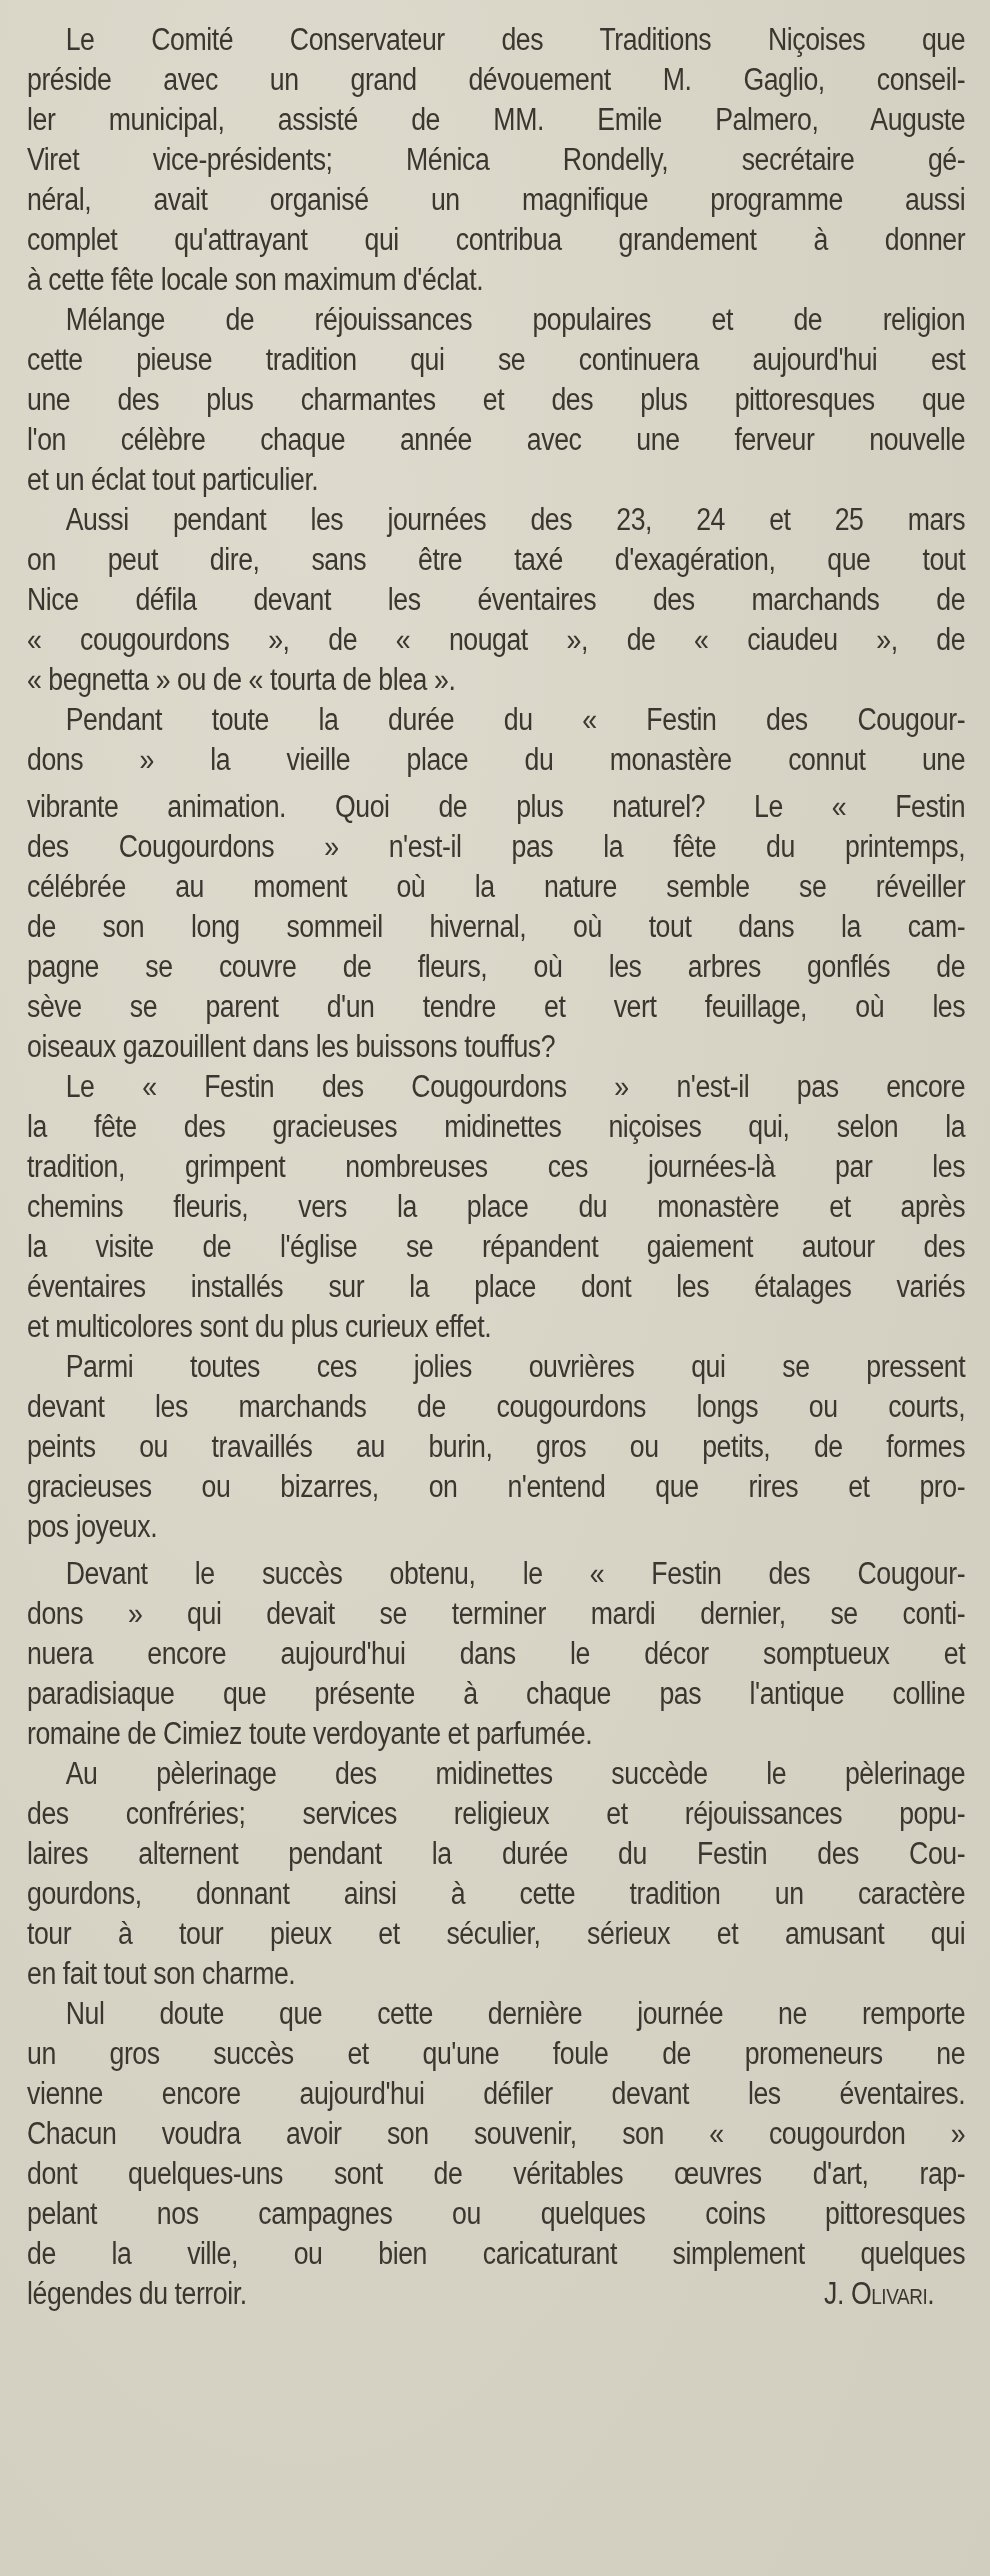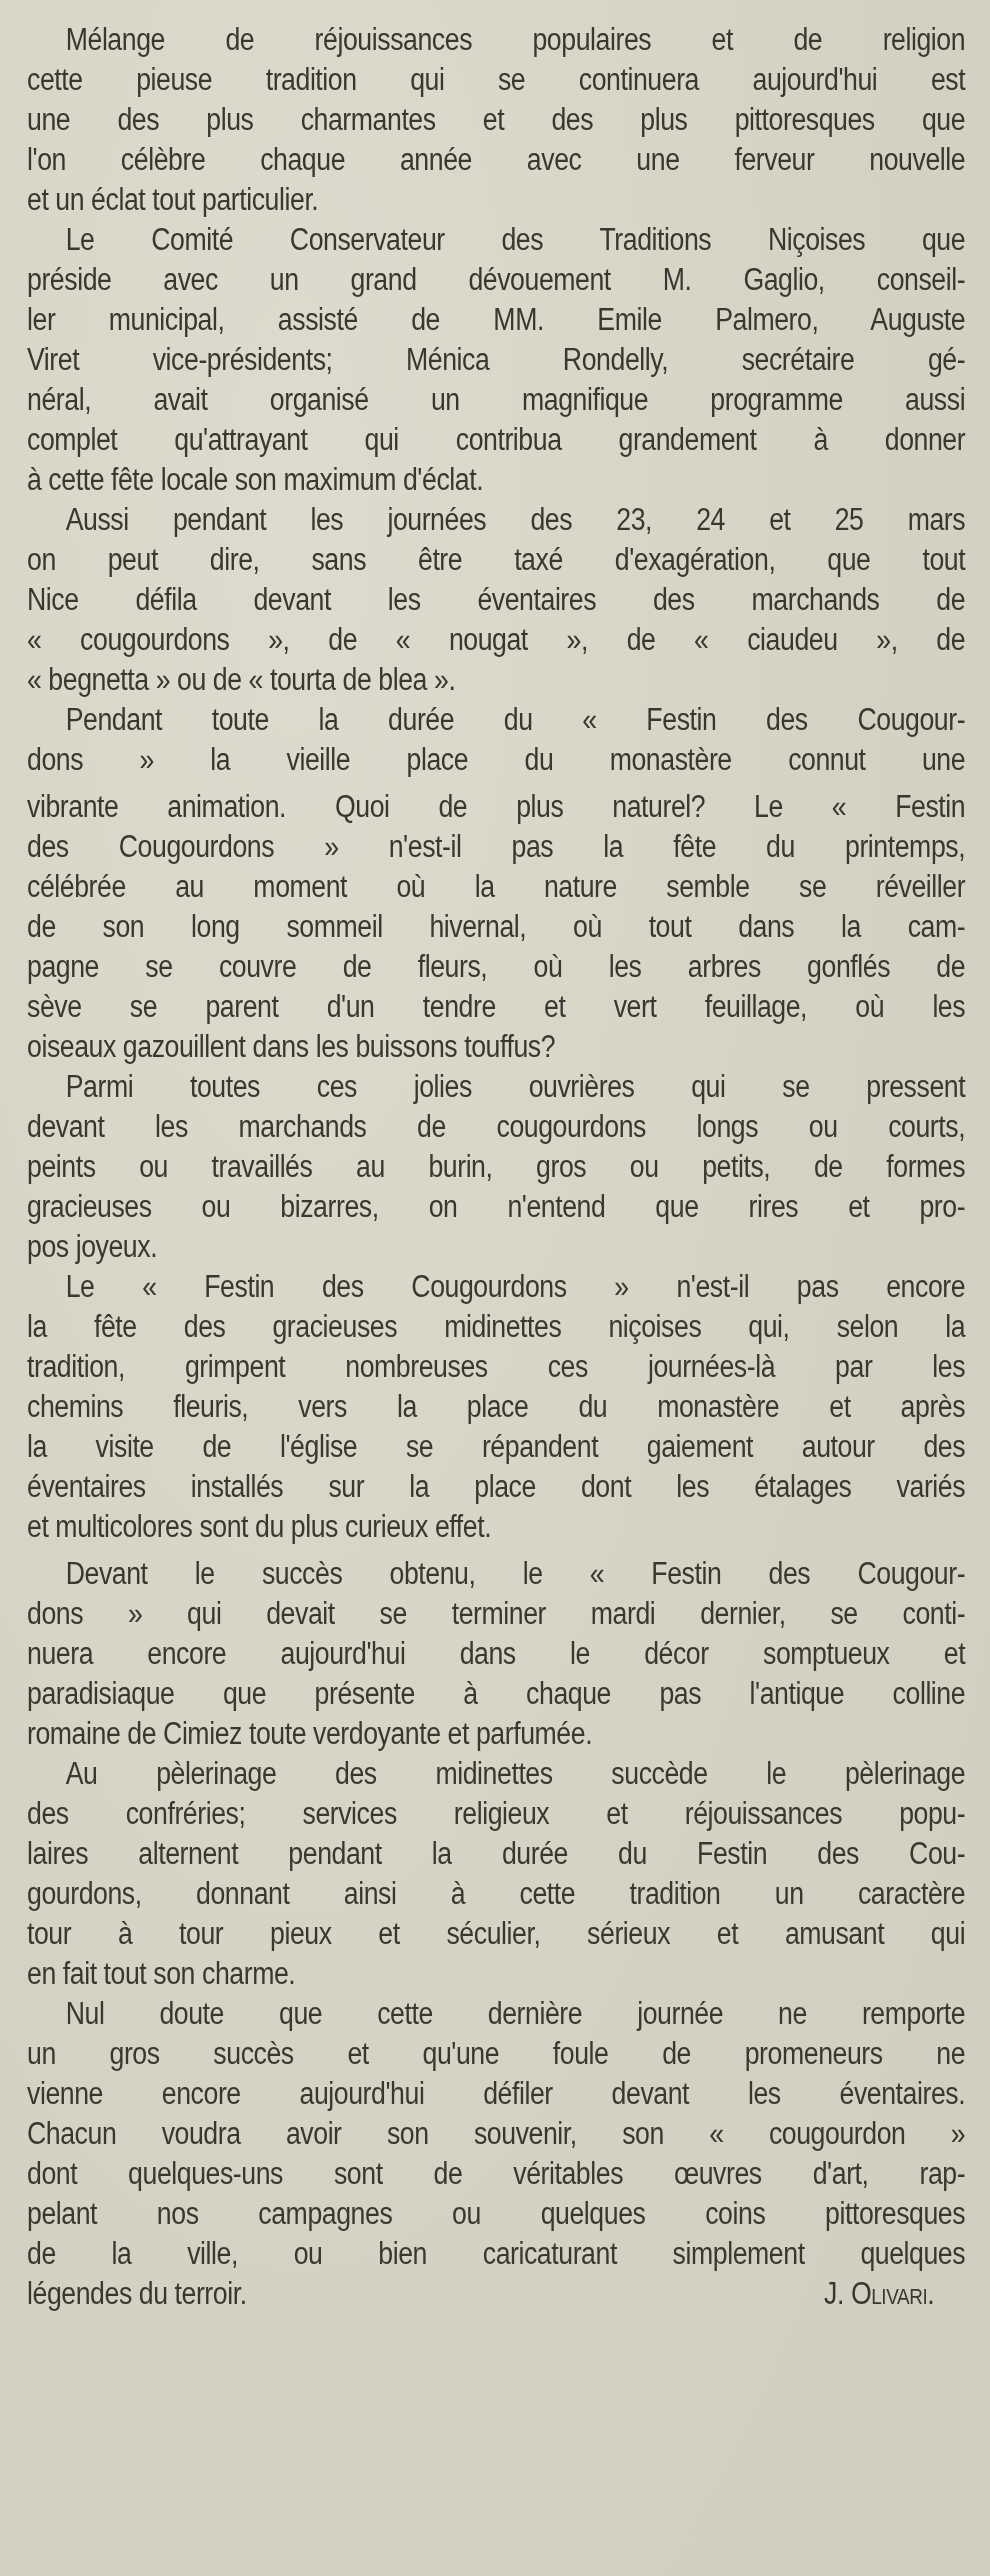--- a/index.html
+++ b/index.html
@@ -37,35 +37,35 @@
   .gap-seam { height: 7.2px; }
   .signature-line { display: flex; justify-content: space-between; padding-right: 36px; box-sizing: border-box; }
   .signature { font-variant: small-caps; }
 </style>
 </head>
 <body>
 
 <div class="page">
 
   <div>
-    <span class="line indent">Mélange de réjouissances populaires et de religion</span>
-    <span class="line">cette pieuse tradition qui se continuera aujourd'hui est</span>
-    <span class="line">une des plus charmantes et des plus pittoresques que</span>
-    <span class="line">l'on célèbre chaque année avec une ferveur nouvelle</span>
-    <span class="line last">et un éclat tout particulier.</span>
-  </div>
-
-  <div>
     <span class="line indent">Le Comité Conservateur des Traditions Niçoises que</span>
     <span class="line">préside avec un grand dévouement M. Gaglio, conseil-</span>
     <span class="line">ler municipal, assisté de MM. Emile Palmero, Auguste</span>
     <span class="line">Viret vice-présidents; Ménica Rondelly, secrétaire gé-</span>
     <span class="line">néral, avait organisé un magnifique programme aussi</span>
     <span class="line">complet qu'attrayant qui contribua grandement à donner</span>
     <span class="line last">à cette fête locale son maximum d'éclat.</span>
+  </div>
+
+  <div>
+    <span class="line indent">Mélange de réjouissances populaires et de religion</span>
+    <span class="line">cette pieuse tradition qui se continuera aujourd'hui est</span>
+    <span class="line">une des plus charmantes et des plus pittoresques que</span>
+    <span class="line">l'on célèbre chaque année avec une ferveur nouvelle</span>
+    <span class="line last">et un éclat tout particulier.</span>
   </div>
 
   <div>
     <span class="line indent">Aussi pendant les journées des 23, 24 et 25 mars</span>
     <span class="line">on peut dire, sans être taxé d'exagération, que tout</span>
     <span class="line">Nice défila devant les éventaires des marchands de</span>
     <span class="line">« cougourdons », de « nougat », de « ciaudeu », de</span>
     <span class="line last">« begnetta » ou de « tourta de blea ».</span>
   </div>
 
@@ -76,35 +76,35 @@
     <span class="line">vibrante animation. Quoi de plus naturel? Le « Festin</span>
     <span class="line">des Cougourdons » n'est-il pas la fête du printemps,</span>
     <span class="line">célébrée au moment où la nature semble se réveiller</span>
     <span class="line">de son long sommeil hivernal, où tout dans la cam-</span>
     <span class="line">pagne se couvre de fleurs, où les arbres gonflés de</span>
     <span class="line">sève se parent d'un tendre et vert feuillage, où les</span>
     <span class="line last">oiseaux gazouillent dans les buissons touffus?</span>
   </div>
 
   <div>
-    <span class="line indent">Parmi toutes ces jolies ouvrières qui se pressent</span>
-    <span class="line">devant les marchands de cougourdons longs ou courts,</span>
-    <span class="line">peints ou travaillés au burin, gros ou petits, de formes</span>
-    <span class="line">gracieuses ou bizarres, on n'entend que rires et pro-</span>
-    <span class="line last">pos joyeux.</span>
-  </div>
-
-  <div>
     <span class="line indent">Le « Festin des Cougourdons » n'est-il pas encore</span>
     <span class="line">la fête des gracieuses midinettes niçoises qui, selon la</span>
     <span class="line">tradition, grimpent nombreuses ces journées-là par les</span>
     <span class="line">chemins fleuris, vers la place du monastère et après</span>
     <span class="line">la visite de l'église se répandent gaiement autour des</span>
     <span class="line">éventaires installés sur la place dont les étalages variés</span>
     <span class="line last">et multicolores sont du plus curieux effet.</span>
+  </div>
+
+  <div>
+    <span class="line indent">Parmi toutes ces jolies ouvrières qui se pressent</span>
+    <span class="line">devant les marchands de cougourdons longs ou courts,</span>
+    <span class="line">peints ou travaillés au burin, gros ou petits, de formes</span>
+    <span class="line">gracieuses ou bizarres, on n'entend que rires et pro-</span>
+    <span class="line last">pos joyeux.</span>
   </div>
 
   <div class="gap-seam"></div>
 
   <div>
     <span class="line indent">Devant le succès obtenu, le « Festin des Cougour-</span>
     <span class="line">dons » qui devait se terminer mardi dernier, se conti-</span>
     <span class="line">nuera encore aujourd'hui dans le décor somptueux et</span>
     <span class="line">paradisiaque que présente à chaque pas l'antique colline</span>
     <span class="line last">romaine de Cimiez toute verdoyante et parfumée.</span>

